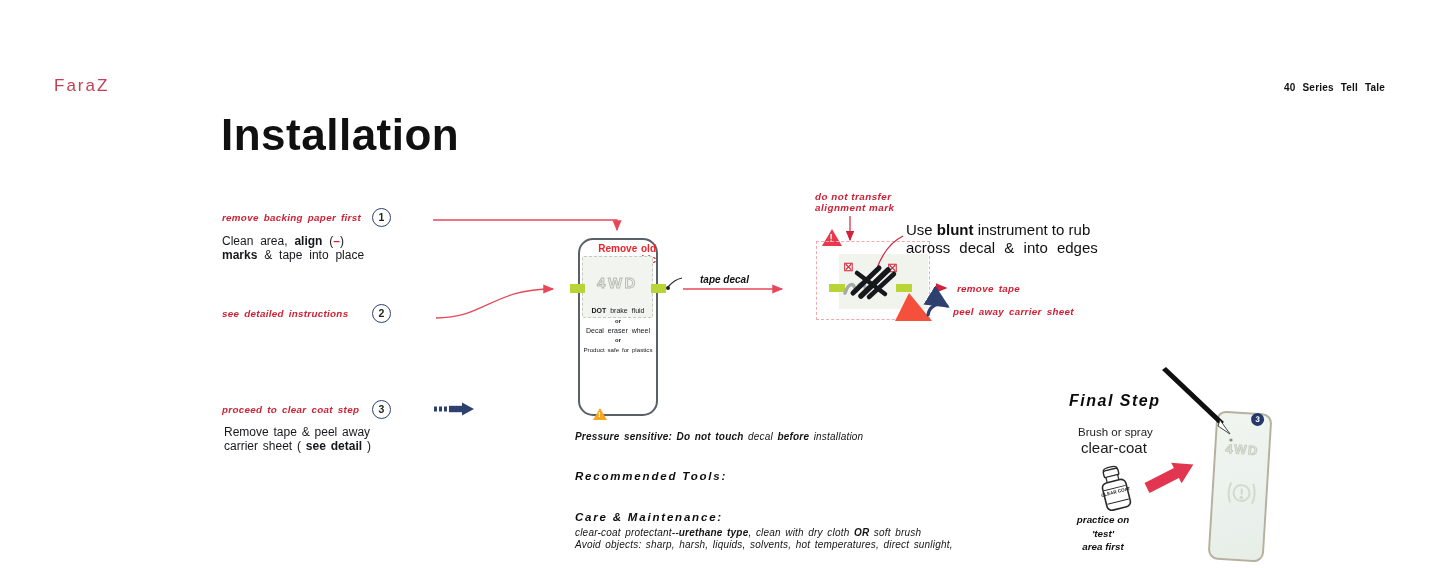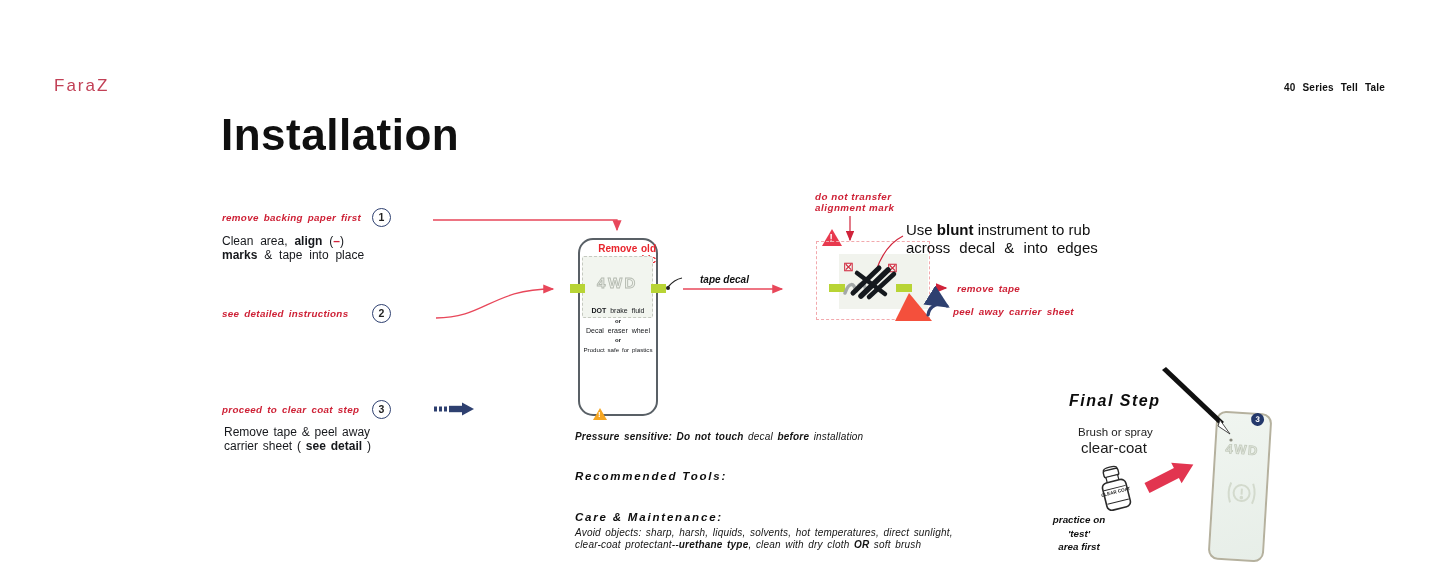--- a/index.html
+++ b/index.html
@@ -128,41 +128,41 @@
   </div>
   <div class="abs red-label" style="left:957px;top:239px">remove tape</div>
   <div class="abs red-label" style="left:953px;top:262px">peel away carrier sheet</div>
 
   <div class="abs note-italic" style="left:575px;top:387px">
     <b>Pressure sensitive: </b><b class="u">Do not touch</b><span> decal </span><b>before</b><span> installation</span>
   </div>
   <div class="abs sec-heading" style="left:575px;top:426px">Recommended Tools:</div>
   <div class="abs sec-heading" style="left:575px;top:467px">Care &amp; Maintenance:</div>
   <div class="abs note-italic" style="left:575px;top:483px;line-height:12px">
+    <div><span>clear-coat protectant--</span><b>urethane type</b><span>, clean with dry cloth </span><b>OR</b><span> soft brush</span></div>
     <div>Avoid objects: sharp, harsh, liquids, solvents, hot temperatures, direct sunlight,</div>
-    <div><span>clear-coat protectant--</span><b>urethane type</b><span>, clean with dry cloth </span><b>OR</b><span> soft brush</span></div>
   </div>
 
   <div class="abs final-heading" style="left:1069px;top:348px">Final Step</div>
   <div class="abs final-l1" style="left:1078px;top:382px">Brush or spray</div>
   <div class="abs final-l2" style="left:1081px;top:395px">clear-coat</div>
 
   <svg class="abs" style="left:1092px;top:418px" width="46" height="54" viewBox="0 0 46 54">
     <g transform="rotate(-14 23 27)" stroke="#2a2a2a" fill="#ffffff">
       <ellipse cx="23" cy="7" rx="7" ry="2.6" stroke-width="1.4"></ellipse>
       <rect x="15.5" y="7" width="15" height="7" rx="2" stroke-width="1.4"></rect>
       <rect x="17" y="13.5" width="12" height="6" stroke-width="1.2"></rect>
       <rect x="11" y="19" width="24" height="28" rx="5" stroke-width="1.6"></rect>
       <line x1="12" y1="26" x2="34" y2="26" stroke-width="1"></line>
       <line x1="12" y1="40" x2="34" y2="40" stroke-width="1"></line>
       <text x="23" y="31.5" text-anchor="middle" font-size="4.6" font-weight="bold" fill="#222" stroke="none">CLEAR COAT</text>
     </g>
   </svg>
 
-  <div class="abs practice" style="left:1044px;top:469px">
+  <div class="abs practice" style="left:1068px;top:469px">
     <span>practice on</span>
     <span>'test'</span>
     <span>area first</span>
   </div>
 
   <div class="abs final-decal" style="left:1212px;top:368px">
     <div class="badge">3</div>
     <div class="ghost-sm">4WD</div>
     <svg style="position:absolute;left:13px;top:62px" width="30" height="36" viewBox="0 0 30 36">
       <g stroke="#d3dacd" fill="none" stroke-width="2">

